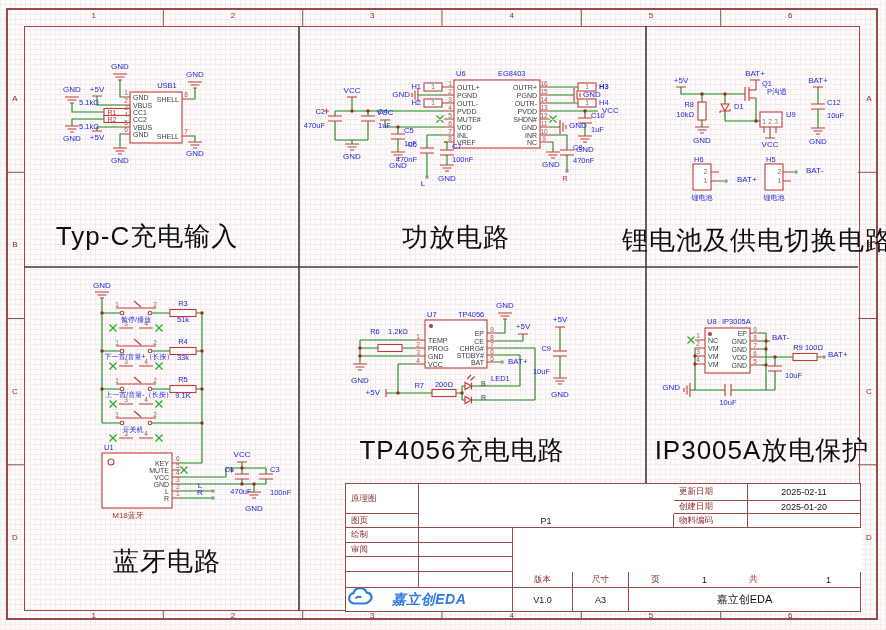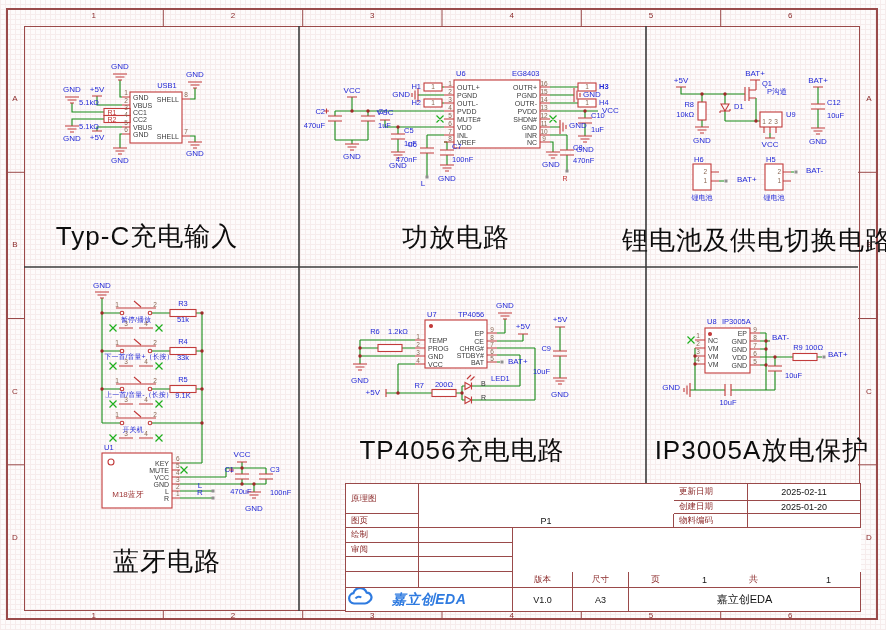--- a/index.html
+++ b/index.html
@@ -311,21 +311,21 @@
       <span class="lb n al" style="left: 583px; top: 95px;">GND</span>
       <span class="lb n al" style="left: 569px; top: 126px;">GND</span>
       <span class="lb n" style="left: 352px; top: 157px;">GND</span>
       <span class="lb n" style="left: 398px; top: 166px;">GND</span>
       <span class="lb n" style="left: 447px; top: 179px;">GND</span>
       <span class="lb n" style="left: 551px; top: 165px;">GND</span>
       <span class="lb n" style="left: 585px; top: 150px;">GND</span>
       <span class="lb n" style="left: 423px; top: 184px;">L</span>
       <span class="lb rd" style="left: 565px; top: 178px;">R</span>
       <span class="lb b al" style="left: 456px; top: 74px;">U6</span>
-      <span class="lb b al" style="left: 498px; top: 74px; margin-left: 14px;">EG8403</span>
+      <span class="lb b al" style="left: 498px; top: 74px;">EG8403</span>
       <span class="lb b ar" style="left: 421px; top: 87px;">H1</span>
       <span class="lb b ar" style="left: 421px; top: 103px;">H2</span>
       <span class="lb b al" style="left: 599px; top: 87px; font-weight: bold;">H3</span>
       <span class="lb b al" style="left: 599px; top: 103px;">H4</span>
       <span class="lb b ar" style="left: 325px; top: 112px;">C2</span>
       <span class="lb b ar" style="left: 325px; top: 126px;">470uF</span>
       <span class="lb b al" style="left: 378px; top: 112px;">C4</span>
       <span class="lb b al" style="left: 378px; top: 126px;">1uF</span>
       <span class="lb b al" style="left: 404px; top: 131px;">C5</span>
       <span class="lb b al" style="left: 404px; top: 144px;">1uF</span>
@@ -413,21 +413,21 @@
       <span class="lb b" style="left: 183px; top: 320px;">51k</span>
       <span class="lb b" style="left: 183px; top: 342px;">R4</span>
       <span class="lb b" style="left: 183px; top: 358px;">33k</span>
       <span class="lb b" style="left: 183px; top: 380px;">R5</span>
       <span class="lb b" style="left: 183px; top: 396px;">9.1K</span>
       <span class="lb b al" style="left: 104px; top: 448px;">U1</span>
       <span class="lb b ar" style="left: 234px; top: 470px;">C1</span>
       <span class="lb b" style="left: 241px; top: 492px;">470uF</span>
       <span class="lb b al" style="left: 270px; top: 470px;">C3</span>
       <span class="lb b al" style="left: 270px; top: 493px;">100nF</span>
-      <span class="lb m" style="left: 128px; top: 495px; text-align: right;">M18蓝牙</span>
+      <span class="lb m" style="left: 128px; top: 516px; text-align: right;">M18蓝牙</span>
       <span class="lb p ar" style="left: 169px; top: 463px;">KEY</span>
       <span class="lb p ar" style="left: 169px; top: 470px;">MUTE</span>
       <span class="lb p ar" style="left: 169px; top: 477px;">VCC</span>
       <span class="lb p ar" style="left: 169px; top: 484px;">GND</span>
       <span class="lb p ar" style="left: 169px; top: 491px;">L</span>
       <span class="lb p ar" style="left: 169px; top: 498px;">R</span>
       <span class="lb u al" style="left: 176px; top: 459px;">6</span>
       <span class="lb u al" style="left: 176px; top: 466px;">5</span>
       <span class="lb u al" style="left: 176px; top: 473px;">4</span>
       <span class="lb u al" style="left: 176px; top: 480px;">3</span>

